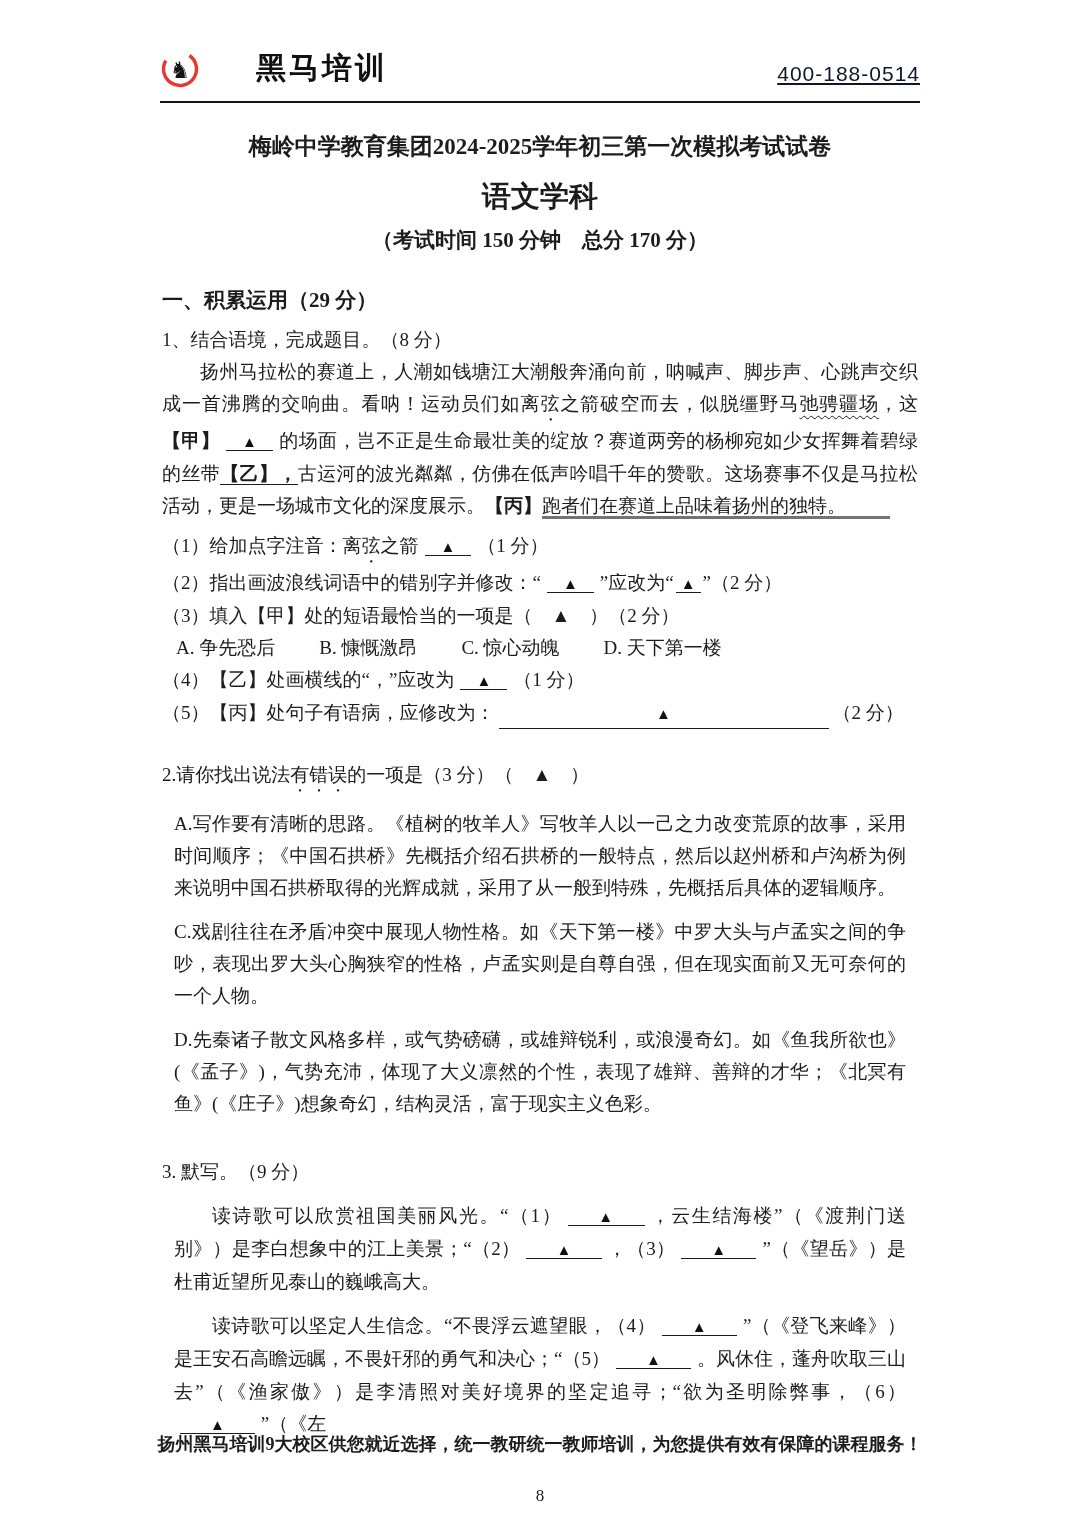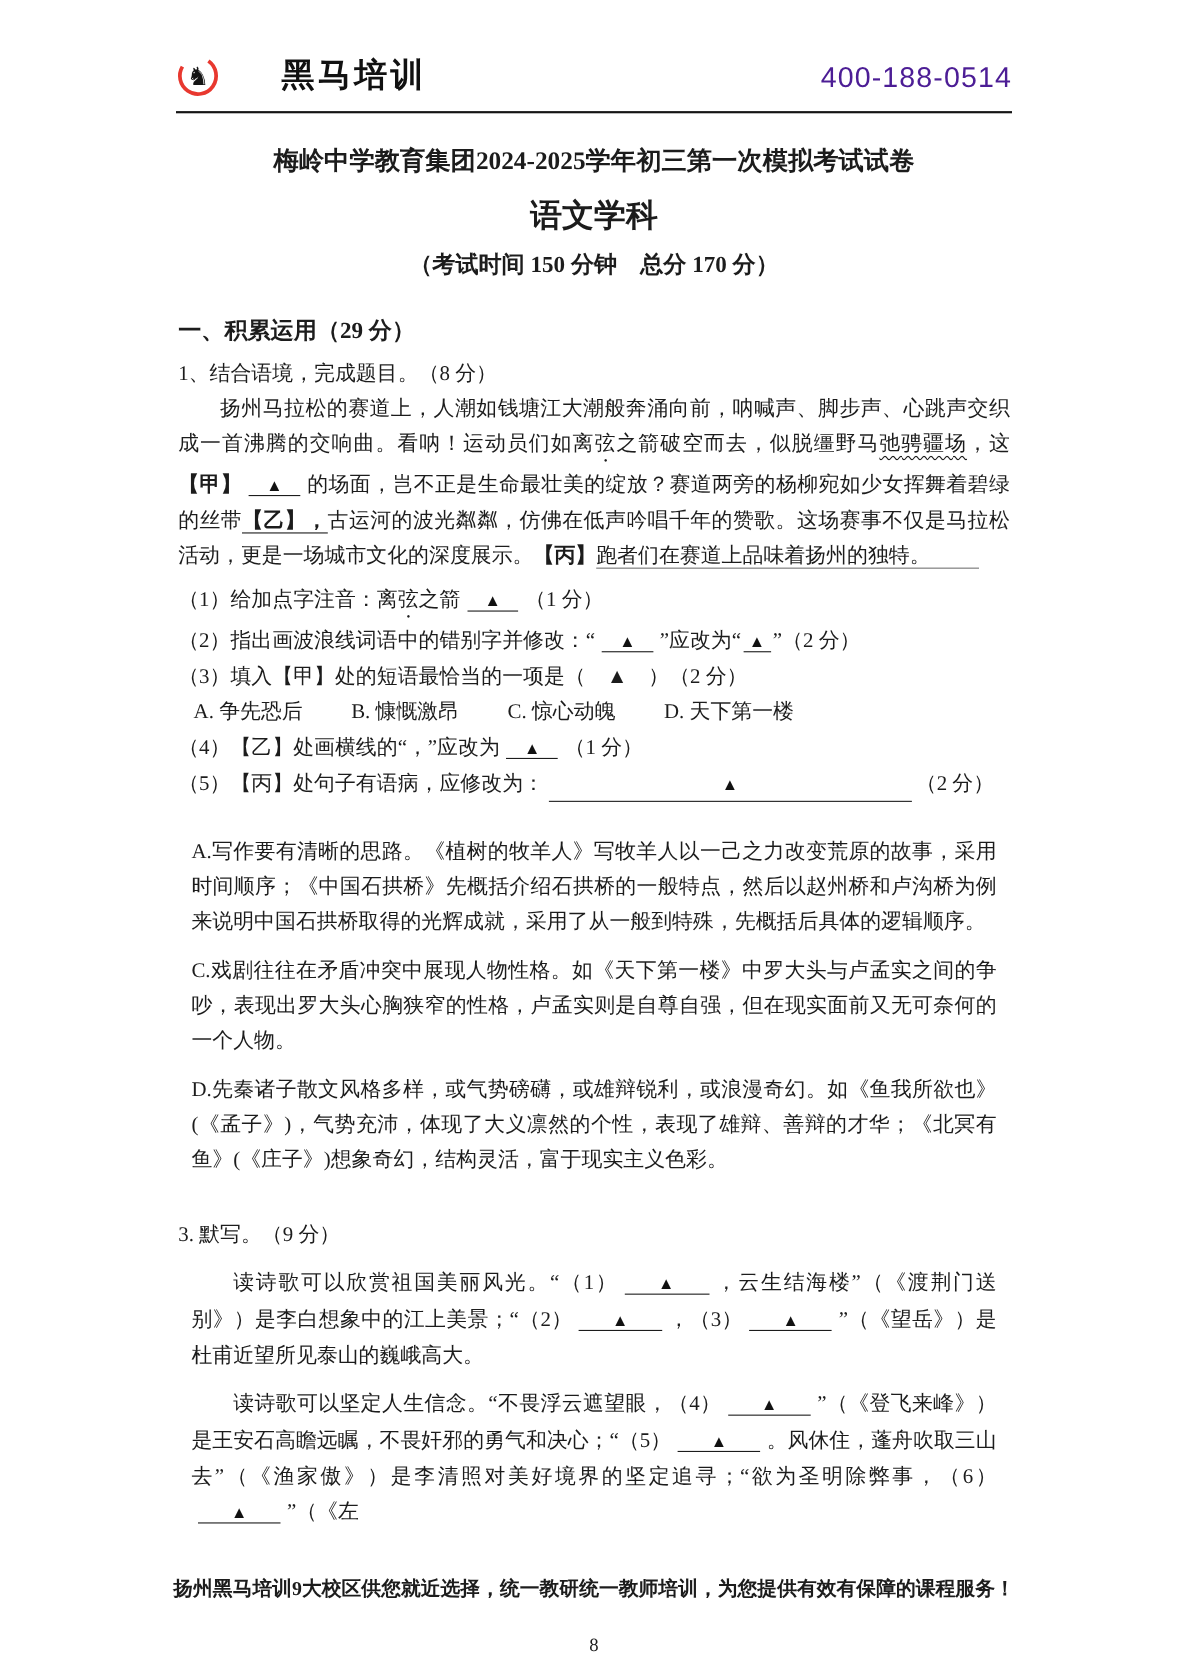--- a/index.html
+++ b/index.html
@@ -26,24 +26,25 @@
   .brand-name {
     font-family: "Liberation Sans", "DejaVu Sans", sans-serif;
     font-weight: bold;
     font-size: 30px;
     letter-spacing: 3px;
     color: #111111;
     margin-left: 48px;
   }
   .phone {
     font-family: "Liberation Sans", "DejaVu Sans", sans-serif;
-    font-size: 26px;
-    color: #4c1d95;
+    font-size: 21px;
+    color: #0f172a;
     letter-spacing: 1px;
     padding-bottom: 3px;
+    text-decoration: underline;
   }
   .rule { border: none; border-top: 2px solid #151515; margin: 12px 160px 0 160px; }
 
   .content {
     margin: 0 162px;
     font-size: 19px;
     line-height: 32px;
     text-align: justify;
   }
   .title   { text-align: center; font-weight: bold; font-size: 23px; margin-top: 28px; line-height: 1.35; }
@@ -72,21 +73,21 @@
     text-emphasis: filled dot;
     text-emphasis-position: under right;
   }
   .wavy {
     text-decoration: underline;
     text-decoration-style: wavy;
     text-decoration-thickness: 1px;
     text-underline-offset: 5px;
   }
   .uline { border-bottom: 1px solid #1c1c1c; }
-  .uline-ext { border-bottom: 1px solid #737373; padding-right: 44px; }
+  .uline-ext { border-bottom: 3px solid #737373; padding-right: 44px; }
 
   .blank {
     border-bottom: 1px solid #1c1c1c;
     padding: 0 16px;
     margin: 0 6px;
     font-size: 15px;
     color: #111111;
   }
   .blank-tight { padding: 0 5px; margin: 0 2px; }
   .blank-wide { padding: 0 30px; }
@@ -159,20 +160,21 @@
 
         <p class="line choices"><span>A. 争先恐后</span><span>B. 慷慨激昂</span><span>C. 惊心动魄</span><span>D. 天下第一楼</span></p>
 
         <p class="line"><span>（4）【乙】处画横线的“，”应改为</span><span class="blank">▲</span><span>（1 分）</span></p>
 
         <p class="line"><span>（5）【丙】处句子有语病，应修改为：</span><span class="blank-long">▲</span><span>（2 分）</span></p>
       </div>
     </section>
 
     <section class="q2">
+      <p class="line"><span>2.请你找出说法</span><span class="em-dot">有错误</span><span>的一项是（3 分）（　▲　）</span></p>
       <p class="para">A.写作要有清晰的思路。《植树的牧羊人》写牧羊人以一己之力改变荒原的故事，采用时间顺序；《中国石拱桥》先概括介绍石拱桥的一般特点，然后以赵州桥和卢沟桥为例来说明中国石拱桥取得的光辉成就，采用了从一般到特殊，先概括后具体的逻辑顺序。</p>
       <p class="para">C.戏剧往往在矛盾冲突中展现人物性格。如《天下第一楼》中罗大头与卢孟实之间的争吵，表现出罗大头心胸狭窄的性格，卢孟实则是自尊自强，但在现实面前又无可奈何的一个人物。</p>
       <p class="para">D.先秦诸子散文风格多样，或气势磅礴，或雄辩锐利，或浪漫奇幻。如《鱼我所欲也》(《孟子》)，气势充沛，体现了大义凛然的个性，表现了雄辩、善辩的才华；《北冥有鱼》(《庄子》)想象奇幻，结构灵活，富于现实主义色彩。</p>
     </section>
 
     <section class="q3">
       <p class="line">3. 默写。（9 分）</p>
 
       <p class="para indent"><span>读诗歌可以欣赏祖国美丽风光。“（1）</span><span class="blank blank-wide">▲</span><span>，云生结海楼”（《渡荆门送别》）是李白想象中的江上美景；“（2）</span><span class="blank blank-wide">▲</span><span>，（3）</span><span class="blank blank-wide">▲</span><span>”（《望岳》）是杜甫近望所见泰山的巍峨高大。</span></p>
 

